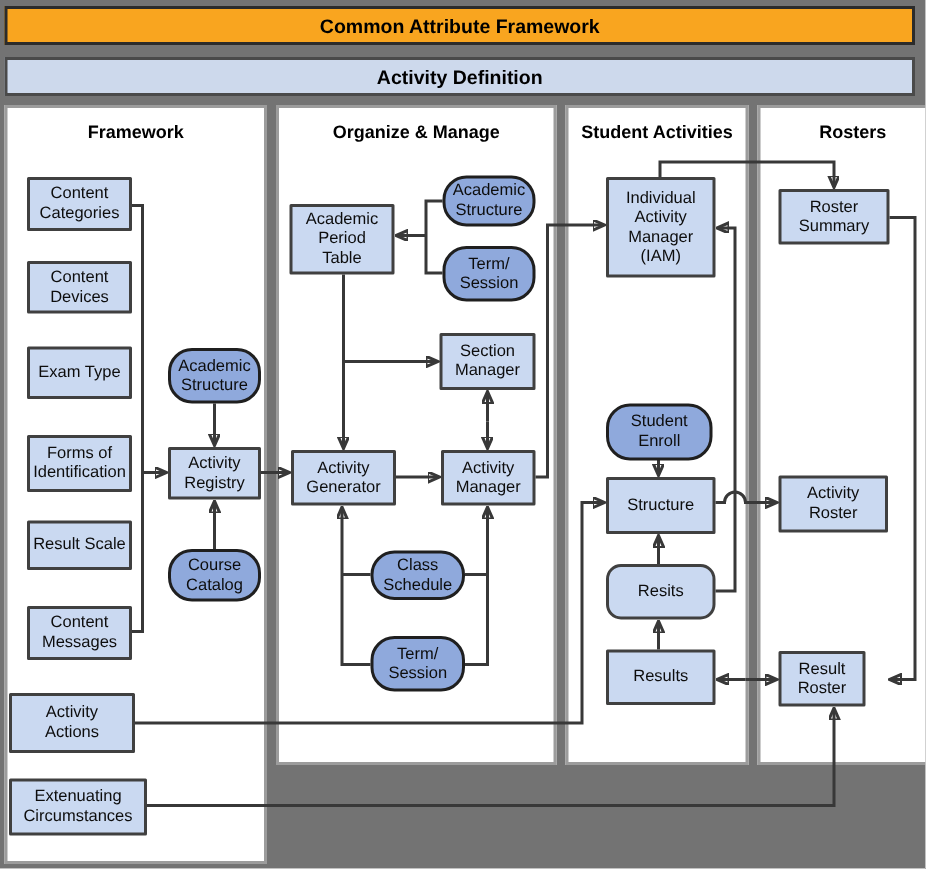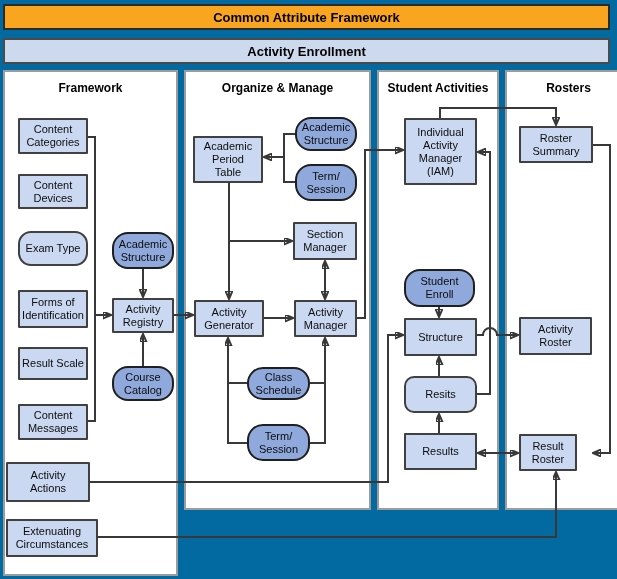--- a/index.html
+++ b/index.html
@@ -1,17 +1,17 @@
 <!DOCTYPE html>
 <html style="--orange: #F9A51F; --bar: #CDD9EC; --box: #CAD9F1; --pill: #8FA9DC;"><head>
 <meta charset="utf-8">
 <style>
   html,body{margin:0;padding:0;background:#fff;}
   .stage{
-    position:relative;width:617px;height:579px;background:#0369a1;
+    position:relative;width:617px;height:579px;background:#737373;
     font-family:"Liberation Sans",sans-serif;color:#111;overflow:hidden;
   }
   .banner{
     position:absolute;left:3px;width:607px;height:26px;box-sizing:border-box;
     display:flex;align-items:center;justify-content:center;
     font-weight:bold;font-size:13px;color:#000;z-index:2;
   }
   .banner-primary{top:4px;background:var(--orange,#F9A51F);border:2px solid #2b2b2b;}
   .banner-secondary{top:38px;background:var(--bar,#CDD9EC);border:2px solid #4a4a4a;}
   .column{
@@ -37,21 +37,21 @@
   .node.pill{
     background:var(--pill,#8FA9DC);border:2px solid #1f1f1f;border-radius:16px;
   }
 </style>
 </head>
 <body>
 
 <div class="stage">
 
   <div class="banner banner-primary">Common Attribute Framework</div>
-  <div class="banner banner-secondary">Activity Enrollment</div>
+  <div class="banner banner-secondary">Activity Definition</div>
 
   <div class="column col-framework">
     <div class="col-title">Framework</div>
   </div>
   <div class="column col-organize">
     <div class="col-title">Organize &amp; Manage</div>
   </div>
   <div class="column col-student">
     <div class="col-title">Student Activities</div>
   </div>
@@ -98,21 +98,21 @@
 
     <path d="M90 482 H388 V335 H402" marker-end="url(#arw)"></path>
     <path d="M98 537 H556 V473" marker-end="url(#arw)"></path>
   </svg>
 
   <div id="nodes">
       <div class="node" style="left: 18px; top: 118px; width: 70px; height: 36px;">Content
 Categories</div>
       <div class="node" style="left: 18px; top: 174px; width: 70px; height: 35px;">Content
 Devices</div>
-      <div class="node" style="left: 18px; top: 231px; width: 70px; height: 35px; border-radius: 13px;">Exam Type</div>
+      <div class="node" style="left: 18px; top: 231px; width: 70px; height: 35px;">Exam Type</div>
       <div class="node" style="left: 18px; top: 290px; width: 70px; height: 38px;">Forms of
 Identification</div>
       <div class="node" style="left: 18px; top: 347px; width: 70px; height: 33px;">Result Scale</div>
       <div class="node" style="left: 18px; top: 404px; width: 70px; height: 36px;">Content
 Messages</div>
       <div class="node pill" style="left: 112px; top: 232px; width: 62px; height: 37px;">Academic
 Structure</div>
       <div class="node" style="left: 112px; top: 298px; width: 62px; height: 35px;">Activity
 Registry</div>
       <div class="node pill" style="left: 112px; top: 366px; width: 62px; height: 35px;">Course

